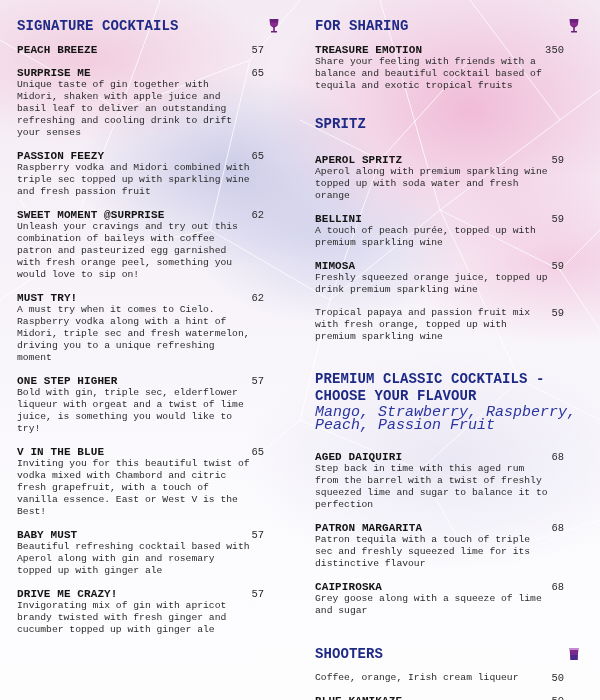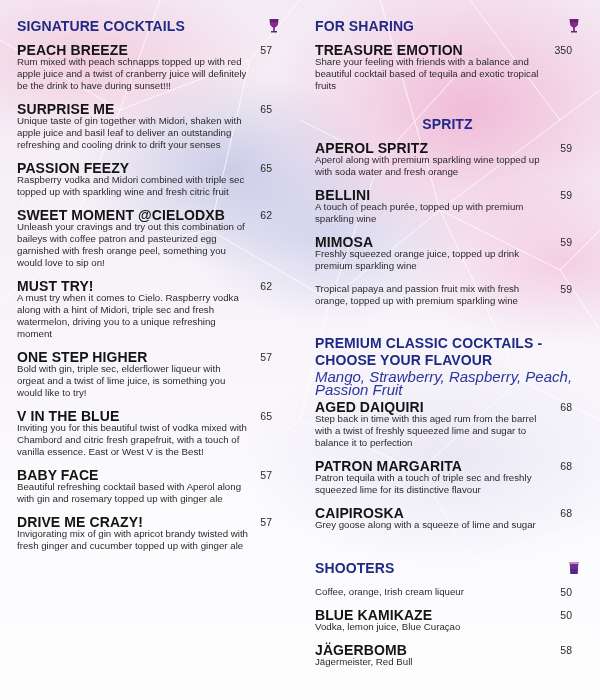--- a/index.html
+++ b/index.html
@@ -15,21 +15,21 @@
     background:
       radial-gradient(ellipse 260px 120px at 90px 60px, rgba(240,180,205,0.55), rgba(240,180,205,0) 70%),
       radial-gradient(ellipse 220px 140px at 230px 170px, rgba(170,175,220,0.55), rgba(170,175,220,0) 70%),
       radial-gradient(ellipse 280px 200px at 470px 110px, rgba(238,160,200,0.65), rgba(238,160,200,0) 72%),
       radial-gradient(ellipse 240px 120px at 560px 260px, rgba(240,170,205,0.5), rgba(240,170,205,0) 70%),
       radial-gradient(ellipse 200px 120px at 330px 240px, rgba(175,180,225,0.45), rgba(175,180,225,0) 70%),
       radial-gradient(ellipse 300px 160px at 450px 460px, rgba(215,210,235,0.45), rgba(215,210,235,0) 70%),
       linear-gradient(180deg, #f4eaf3 0%, #f7f3f9 40%, #fbfafd 70%, #fdfdfe 100%);
   }
   .bg svg { position: absolute; inset: 0; }
-  .page { position: relative; z-index: 1; display: flex; width: 600px; height: 700px; }
+  .page { position: relative; z-index: 1; display: flex; width: 600px; height: 700px; font-family: Liberation Mono, monospace; }
   .col { position: relative; width: 300px; height: 700px; }
   .col-left { padding: 18px 20px 0 17px; }
   .col-right { padding: 18px 20px 1px 15px; }
   .section-head {
     display: flex; justify-content: space-between; align-items: flex-start;
   }
   .section-title {
     color: #1f2a86;
     font-weight: bold;
     font-size: 14px;
@@ -39,28 +39,28 @@
   .section-sub {
     color: #2a35a0;
     font-style: italic;
     font-size: 15px;
     line-height: 13px;
     margin-top: 1px;
   }
   .icon { width: 12px; height: 16px; margin-top: 0px; margin-right: 0px; }
   .item { position: relative; margin-bottom: 11px; padding-right: 30px; }
   .item-name {
-    font-weight: bold; font-size: 14px; line-height: 12px; color: #141414;
+    font-weight: bold; font-size: 11px; line-height: 12px; color: #141414;
     letter-spacing: 0.1px;
   }
   .item-desc {
     font-size: 9.7px; line-height: 12px; color: #2b2b2b;
   }
   .item-price {
-    position: absolute; right: 8px; top: 0;
+    position: absolute; right: 16px; top: 0;
     font-size: 10.5px; line-height: 12px; color: #2b2b2b;
   }
 </style>
 </head>
 <body>
 
 <div class="bg">
   <svg width="600" height="700" viewBox="0 0 600 700">
     <g stroke="#ffffff" stroke-opacity="0.75" stroke-width="1" fill="none">
       <path d="M0 40 L120 110 L60 260 L0 300"></path>
@@ -90,55 +90,54 @@
       <div class="section-head" style="margin-bottom:9px;">
         <div class="section-title">SIGNATURE COCKTAILS</div>
         <svg class="icon" viewBox="0 0 12 16">
           <path d="M1.5 1 H10.5 L10 6 Q9.5 9 6.8 9.4 V13 H9 V14.6 H3 V13 H5.2 V9.4 Q2.5 9 2 6 Z" fill="#6a1f7a"></path>
           <path d="M2.2 4.5 H9.8 L9.6 6 Q9.2 8.3 6 8.4 Q2.8 8.3 2.4 6 Z" fill="#8b2a8f"></path>
         </svg>
       </div>
 
       <div class="item">
         <div class="item-name">PEACH BREEZE</div>
-        <div class="item-desc">Rum mixed with peach schnapps topped up with red apple juice and a twist of cranberry juice will definitely be the drink to have during sunset!!!</div>
         <div class="item-price">57</div>
       </div>
       <div class="item">
         <div class="item-name">SURPRISE ME</div>
         <div class="item-desc">Unique taste of gin together with Midori, shaken with apple juice and basil leaf to deliver an outstanding refreshing and cooling drink to drift your senses</div>
         <div class="item-price">65</div>
       </div>
       <div class="item">
         <div class="item-name">PASSION FEEZY</div>
-        <div class="item-desc">Raspberry vodka and Midori combined with triple sec topped up with sparkling wine and fresh citric fruit</div>
+        <div class="item-desc">Raspberry vodka and Midori combined with triple sec topped up with sparkling wine and fresh passion fruit</div>
         <div class="item-price">65</div>
       </div>
       <div class="item">
-        <div class="item-name">SWEET MOMENT @CIELODXB</div>
+        <div class="item-name">SWEET MOMENT @SURPRISE</div>
         <div class="item-desc">Unleash your cravings and try out this combination of baileys with coffee patron and pasteurized egg garnished with fresh orange peel, something you would love to sip on!</div>
         <div class="item-price">62</div>
       </div>
       <div class="item">
         <div class="item-name">MUST TRY!</div>
         <div class="item-desc">A must try when it comes to Cielo. Raspberry vodka along with a hint of Midori, triple sec and fresh watermelon, driving you to a unique refreshing moment</div>
         <div class="item-price">62</div>
       </div>
       <div class="item">
         <div class="item-name">ONE STEP HIGHER</div>
         <div class="item-desc">Bold with gin, triple sec, elderflower liqueur with orgeat and a twist of lime juice, is something you would like to try!</div>
         <div class="item-price">57</div>
       </div>
       <div class="item">
         <div class="item-name">V IN THE BLUE</div>
         <div class="item-desc">Inviting you for this beautiful twist of vodka mixed with Chambord and citric fresh grapefruit, with a touch of vanilla essence. East or West V is the Best!</div>
         <div class="item-price">65</div>
       </div>
       <div class="item">
-        <div class="item-name">BABY FACE</div>
+        <div class="item-name">BABY MUST</div>
         <div class="item-desc">Beautiful refreshing cocktail based with Aperol along with gin and rosemary topped up with ginger ale</div>
         <div class="item-price">57</div>
       </div>
       <div class="item">
         <div class="item-name">DRIVE ME CRAZY!</div>
         <div class="item-desc">Invigorating mix of gin with apricot brandy twisted with fresh ginger and cucumber topped up with ginger ale</div>
         <div class="item-price">57</div>
       </div>
     </section>
   </div>
@@ -154,21 +153,21 @@
         </svg>
       </div>
       <div class="item">
         <div class="item-name">TREASURE EMOTION</div>
         <div class="item-desc">Share your feeling with friends with a balance and beautiful cocktail based of tequila and exotic tropical fruits</div>
         <div class="item-price">350</div>
       </div>
     </section>
 
     <section style="margin-bottom:28px;">
-      <div class="section-head" style="margin-bottom:9px;justify-content:center;">
+      <div class="section-head" style="margin-bottom:21px;">
         <div class="section-title">SPRITZ</div>
       </div>
       <div class="item">
         <div class="item-name">APEROL SPRITZ</div>
         <div class="item-desc">Aperol along with premium sparkling wine topped up with soda water and fresh orange</div>
         <div class="item-price">59</div>
       </div>
       <div class="item">
         <div class="item-name">BELLINI</div>
         <div class="item-desc">A touch of peach purée, topped up with premium sparkling wine</div>
@@ -179,21 +178,21 @@
         <div class="item-desc">Freshly squeezed orange juice, topped up drink premium sparkling wine</div>
         <div class="item-price">59</div>
       </div>
       <div class="item">
         <div class="item-desc">Tropical papaya and passion fruit mix with fresh orange, topped up with premium sparkling wine</div>
         <div class="item-price">59</div>
       </div>
     </section>
 
     <section style="margin-bottom:28px;">
-      <div style="margin-bottom:5px;">
+      <div style="margin-bottom:19px;">
         <div class="section-title">PREMIUM CLASSIC COCKTAILS -</div>
         <div class="section-title">CHOOSE YOUR FLAVOUR</div>
         <div class="section-sub">Mango, Strawberry, Raspberry, Peach, Passion Fruit</div>
       </div>
       <div class="item">
         <div class="item-name">AGED DAIQUIRI</div>
         <div class="item-desc">Step back in time with this aged rum from the barrel with a twist of freshly squeezed lime and sugar to balance it to perfection</div>
         <div class="item-price">68</div>
       </div>
       <div class="item">

